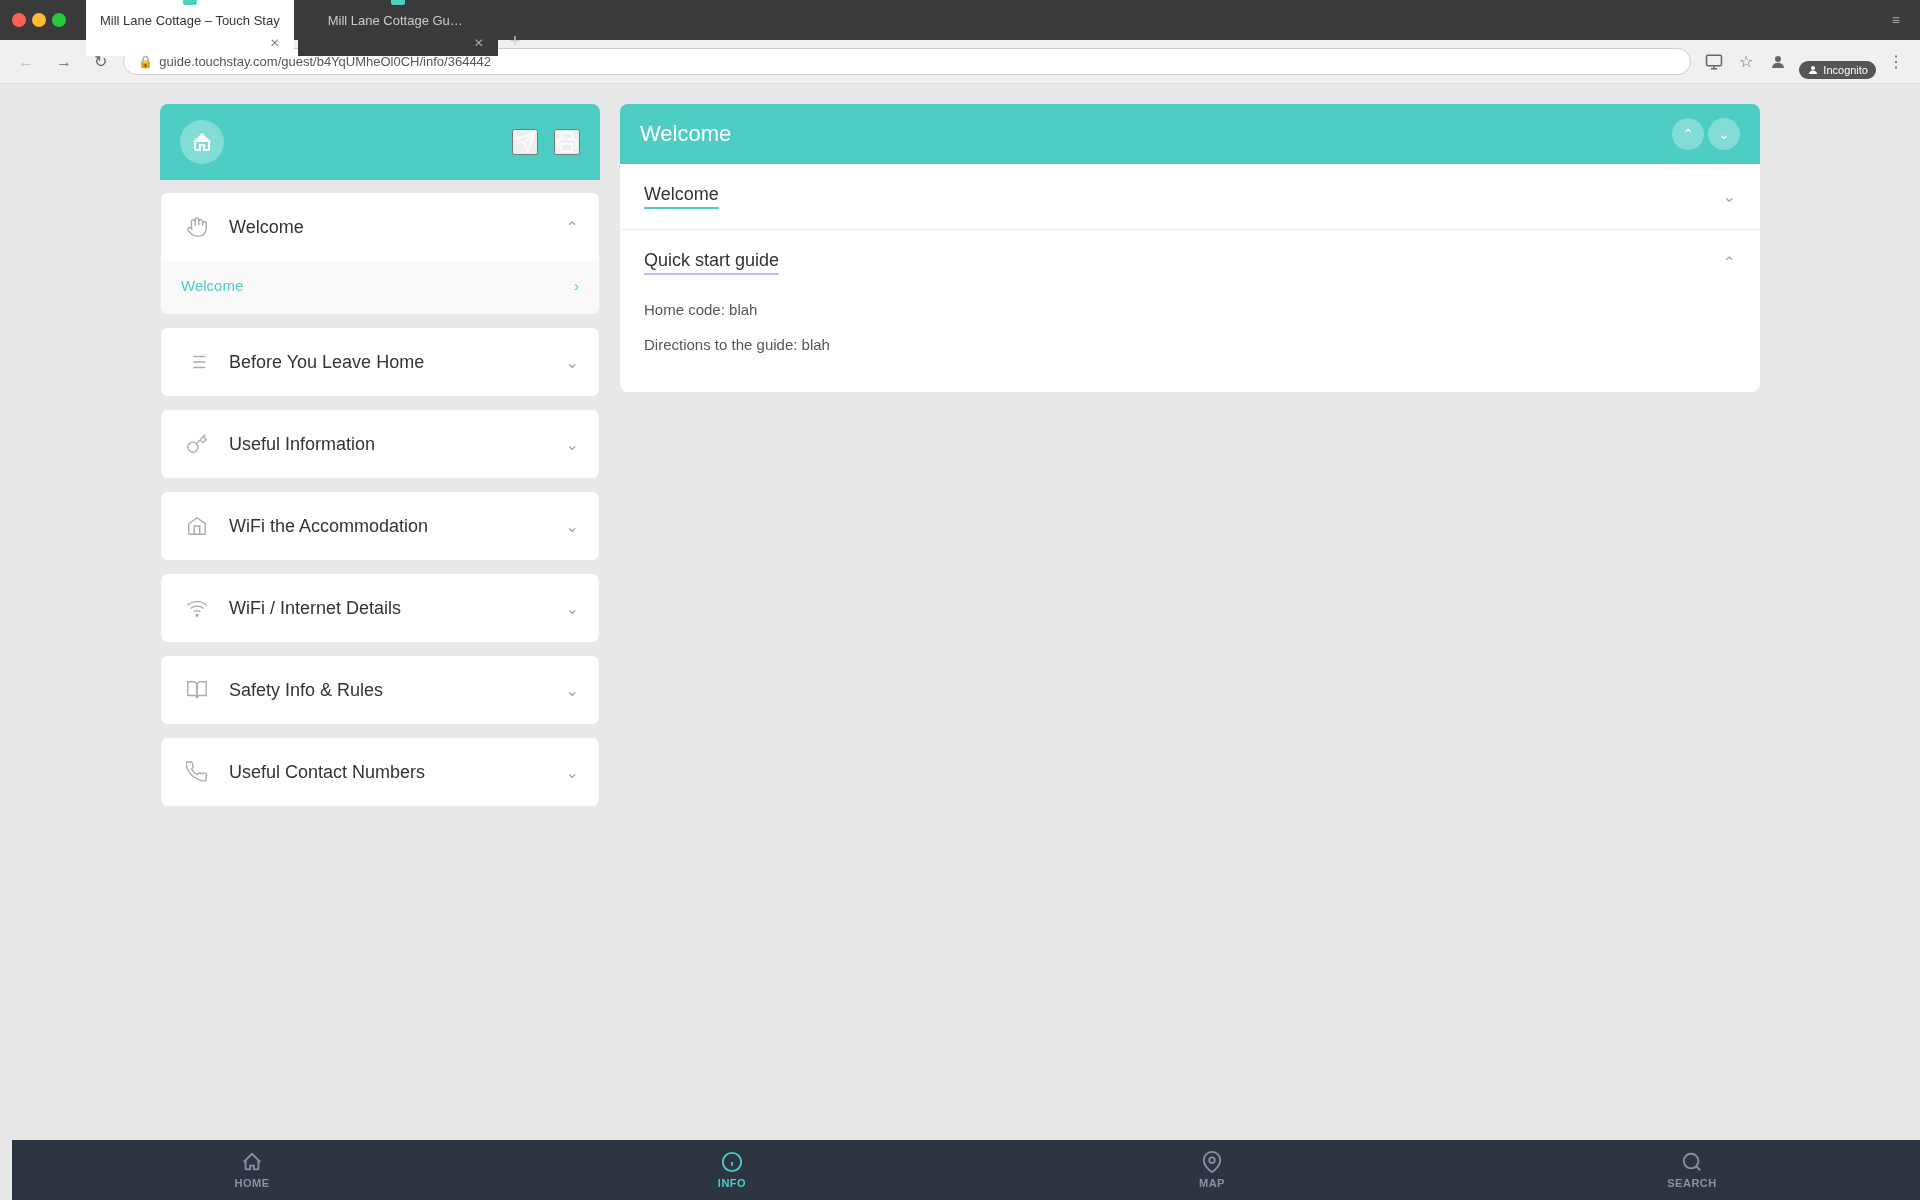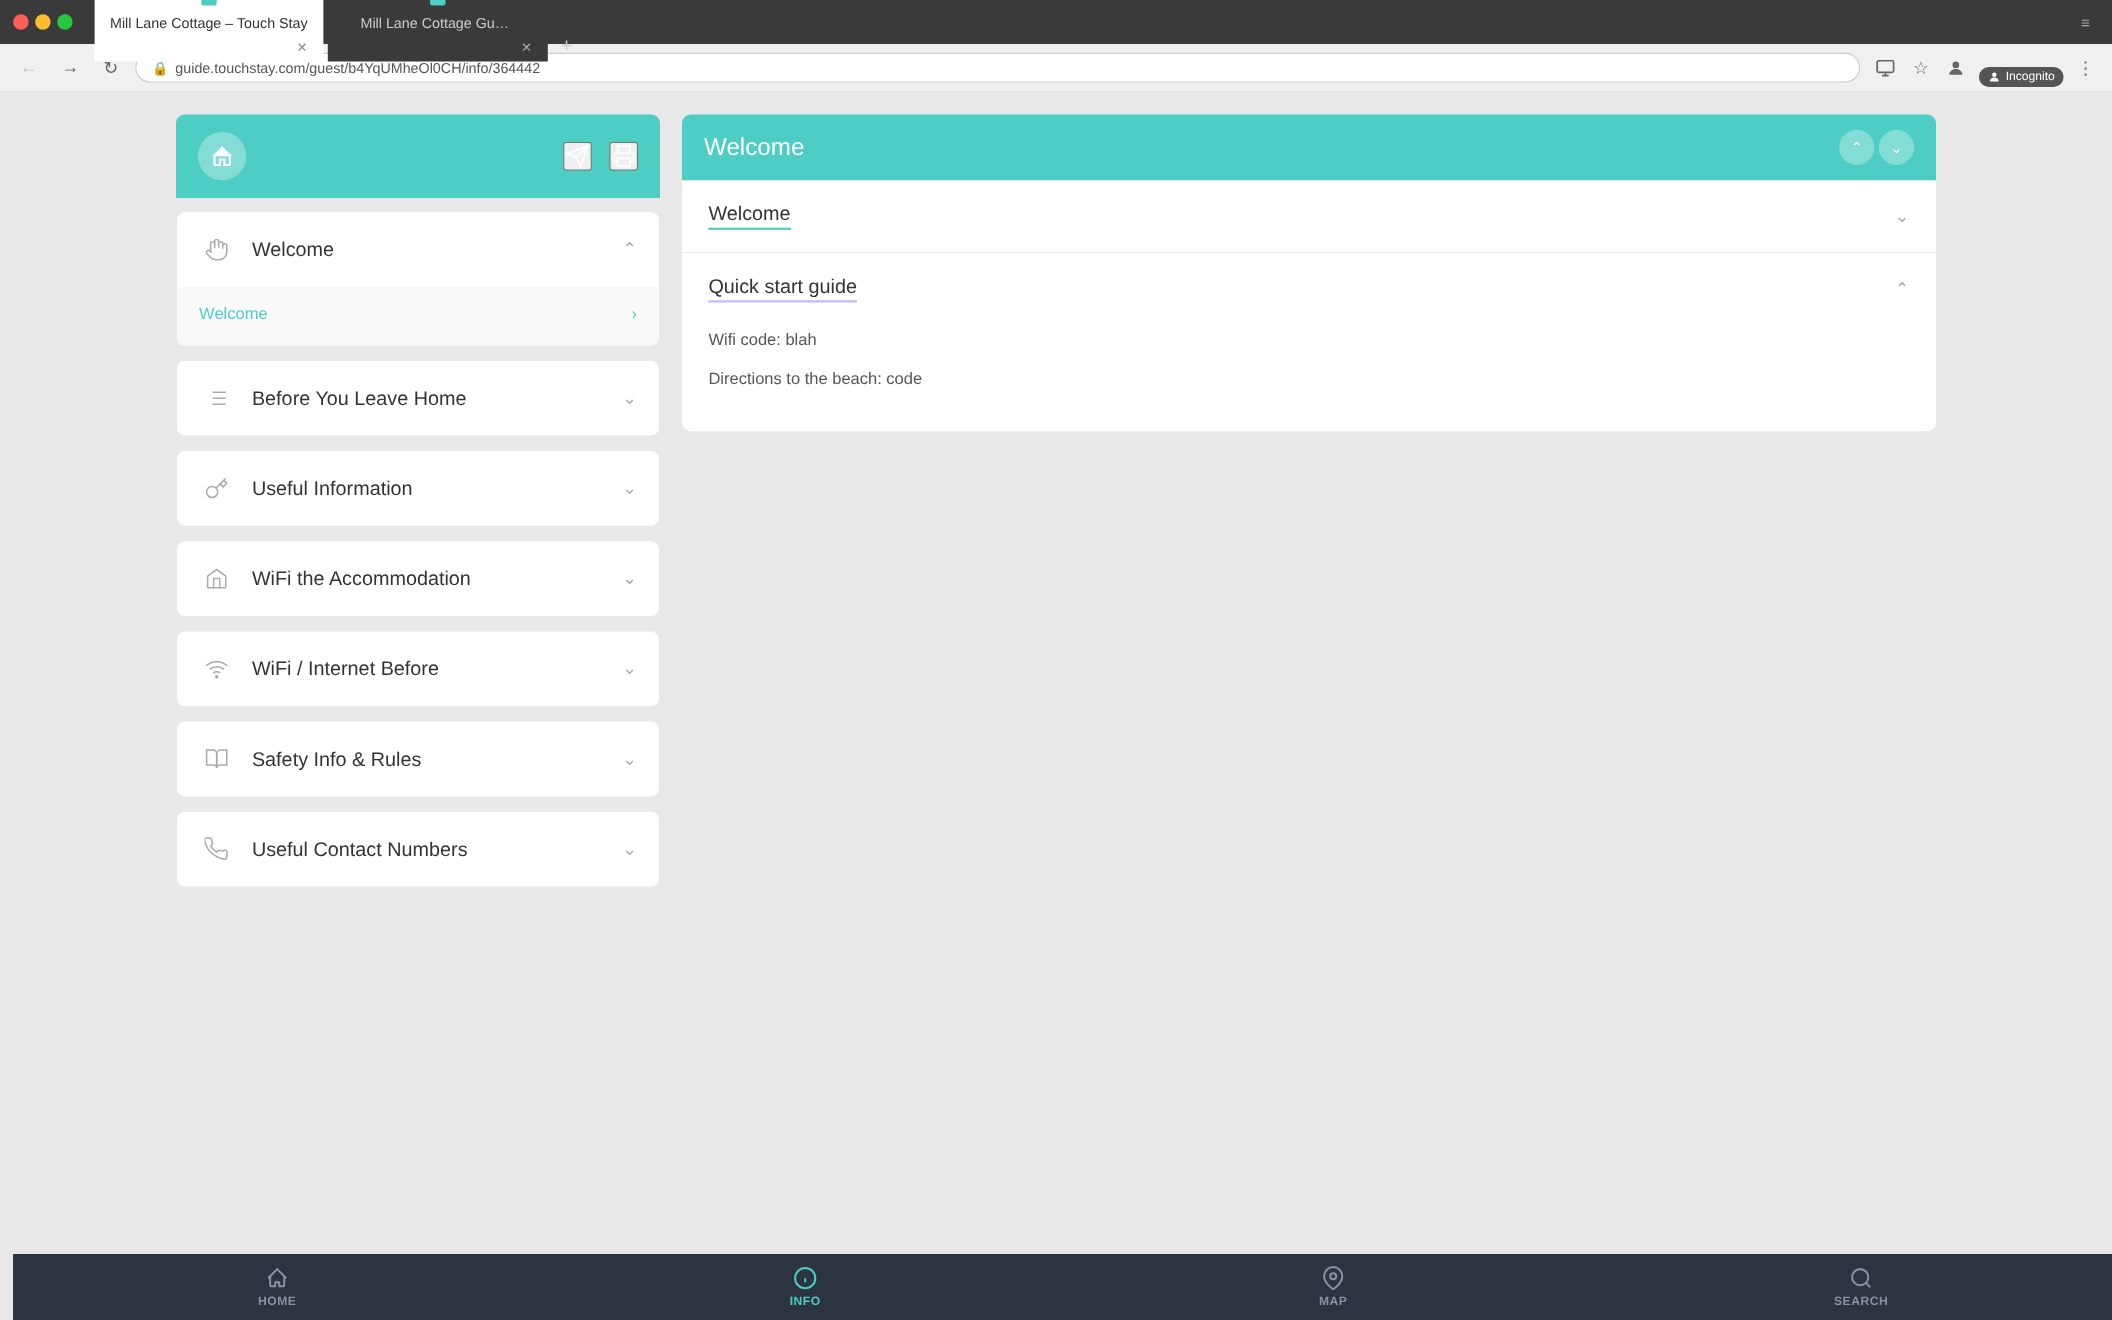--- a/index.html
+++ b/index.html
@@ -232,21 +232,21 @@
       <div class="nav-section">
         <div class="nav-section-header">
           <div class="nav-section-icon">
             <svg width="22" height="22" viewBox="0 0 24 24" fill="none" stroke="#aaa" stroke-width="1.5">
               <path d="M5 12.55a11 11 0 0114.08 0"></path>
               <path d="M1.42 9a16 16 0 0121.16 0"></path>
               <path d="M8.53 16.11a6 6 0 016.95 0"></path>
               <circle cx="12" cy="20" r="1" fill="#aaa"></circle>
             </svg>
           </div>
-          <span class="nav-section-title">WiFi / Internet Before</span>
+          <span class="nav-section-title">WiFi / Internet Details</span>
           <span class="nav-section-chevron">⌄</span>
         </div>
       </div>
 
       <div class="nav-section">
         <div class="nav-section-header">
           <div class="nav-section-icon">
             <svg width="22" height="22" viewBox="0 0 24 24" fill="none" stroke="#aaa" stroke-width="1.5">
               <path d="M2 3h6a4 4 0 014 4v14a3 3 0 00-3-3H2z"></path>
               <path d="M22 3h-6a4 4 0 00-4 4v14a3 3 0 013-3h7z"></path>
@@ -289,22 +289,22 @@
           <span class="content-section-chevron">⌄</span>
         </div>
       </div>
 
       <div class="content-section">
         <div class="content-section-header">
           <span class="content-section-title" style="border-bottom:2px solid #c4b5fd; padding-bottom:2px;">Quick start guide</span>
           <span class="content-section-chevron">⌃</span>
         </div>
         <div class="content-section-body">
-          <p class="content-item">Wifi code: blah</p>
-          <p class="content-item">Directions to the beach: code</p>
+          <p class="content-item">Home code: blah</p>
+          <p class="content-item">Directions to the guide: blah</p>
         </div>
       </div>
 
     </div>
   </div>
 
 </div>
 
 <div class="bottom-nav">
   <div class="bottom-nav-item">

